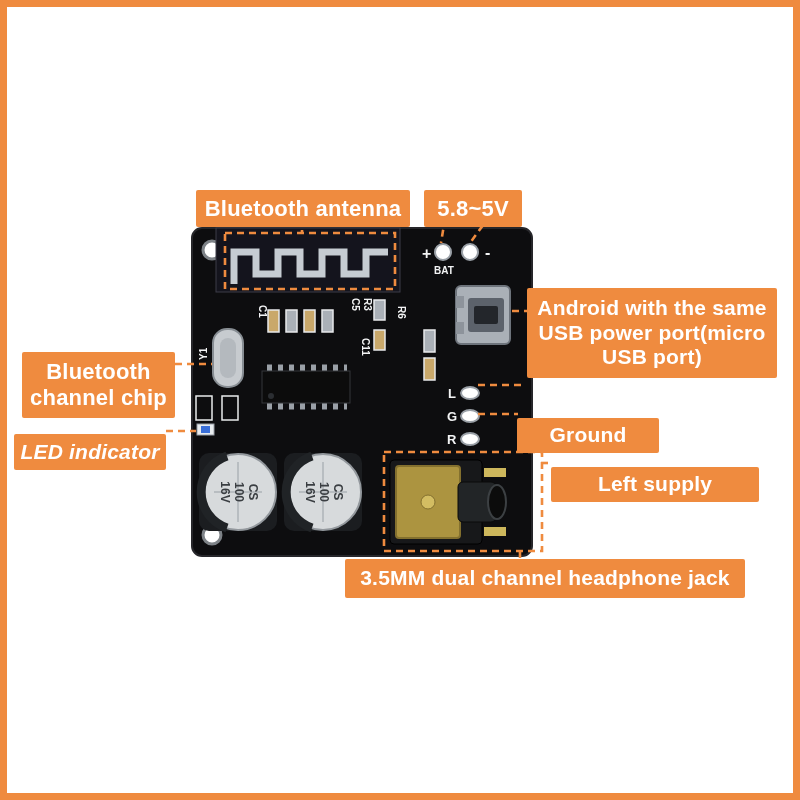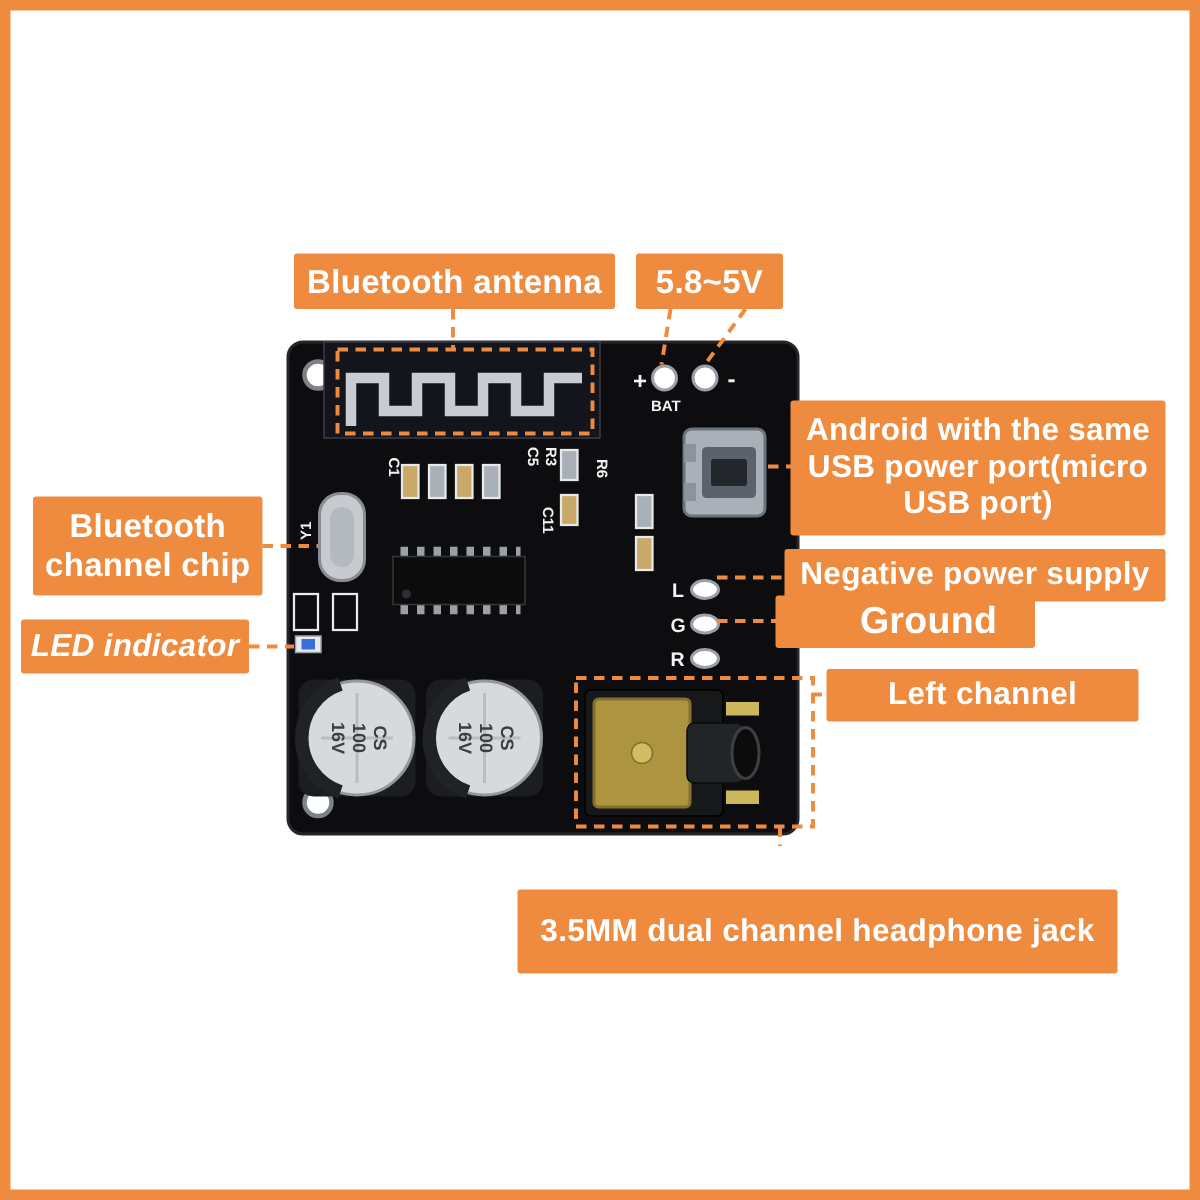--- a/index.html
+++ b/index.html
@@ -7,20 +7,21 @@
     position:relative;width:800px;height:800px;background:#ffffff;
     font-family:"Liberation Sans",sans-serif;overflow:hidden;
   }
   .frame{position:absolute;inset:0;border:7px solid var(--accent,#EF8B3F);pointer-events:none;z-index:5;}
   .stage svg{position:absolute;left:0;top:0;z-index:1;}
   .callout{
     position:absolute;z-index:3;background:var(--accent,#EF8B3F);color:#fff;
     font-weight:bold;display:flex;align-items:center;justify-content:center;
     text-align:center;white-space:pre-line;line-height:1.18;border-radius:2px;
     letter-spacing:.2px;
+    margin-top:21px;
   }
   
   .board{fill:#0d0d0f;stroke:#26262a;stroke-width:2;}
   .hole{fill:#ffffff;stroke:#7d8287;stroke-width:3;}
   .ant{fill:none;stroke:#c6ccd2;stroke-width:7;}
   .pad{fill:#ffffff;stroke:#9aa0a7;stroke-width:2;}
   .silk{fill:#f2f3f4;font-family:"Liberation Sans",sans-serif;font-weight:bold;}
   .big{font-size:16px;}
   .med{font-size:13px;}
   .tiny{font-size:10px;}
@@ -152,25 +153,24 @@
   </svg>
 
   <div class="callout" style="left:196px;top:169px;width:214px;height:37px;font-size:22px;">Bluetooth antenna</div>
 
   <div class="callout" style="left:424px;top:169px;width:98px;height:37px;font-size:22px;">5.8~5V</div>
 
   <div class="callout" style="left:527px;top:267px;width:250px;height:90px;font-size:21px;">Android with the same
 USB power port(micro
 USB port)</div>
 
-  <div class="callout" style="left:523px;top:366px;width:254px;height:35px;font-size:21px;">Negative power supply</div>
 
-  <div class="callout" style="left:517px;top:397px;width:142px;height:35px;font-size:25px;padding-left:31px;">Ground</div>
+  <div class="callout" style="left:517px;top:397px;width:142px;height:35px;font-size:21px;">Ground</div>
 
-  <div class="callout" style="left:551px;top:446px;width:208px;height:35px;font-size:21px;">Left channel</div>
+  <div class="callout" style="left:551px;top:446px;width:208px;height:35px;font-size:21px;">Left supply</div>
 
   <div class="callout" style="left:22px;top:331px;width:153px;height:66px;font-size:22px;">Bluetooth
 channel chip</div>
 
   <div class="callout" style="left:14px;top:413px;width:152px;height:36px;font-size:21px;font-style:italic;">LED indicator</div>
 
-  <div class="callout" style="left:345px;top:593px;width:400px;height:56px;font-size:21px;text-align:right;">3.5MM dual channel headphone jack</div>
+  <div class="callout" style="left:345px;top:538px;width:400px;height:39px;font-size:21px;text-align:right;">3.5MM dual channel headphone jack</div>
 </div>
 
 </body></html>

